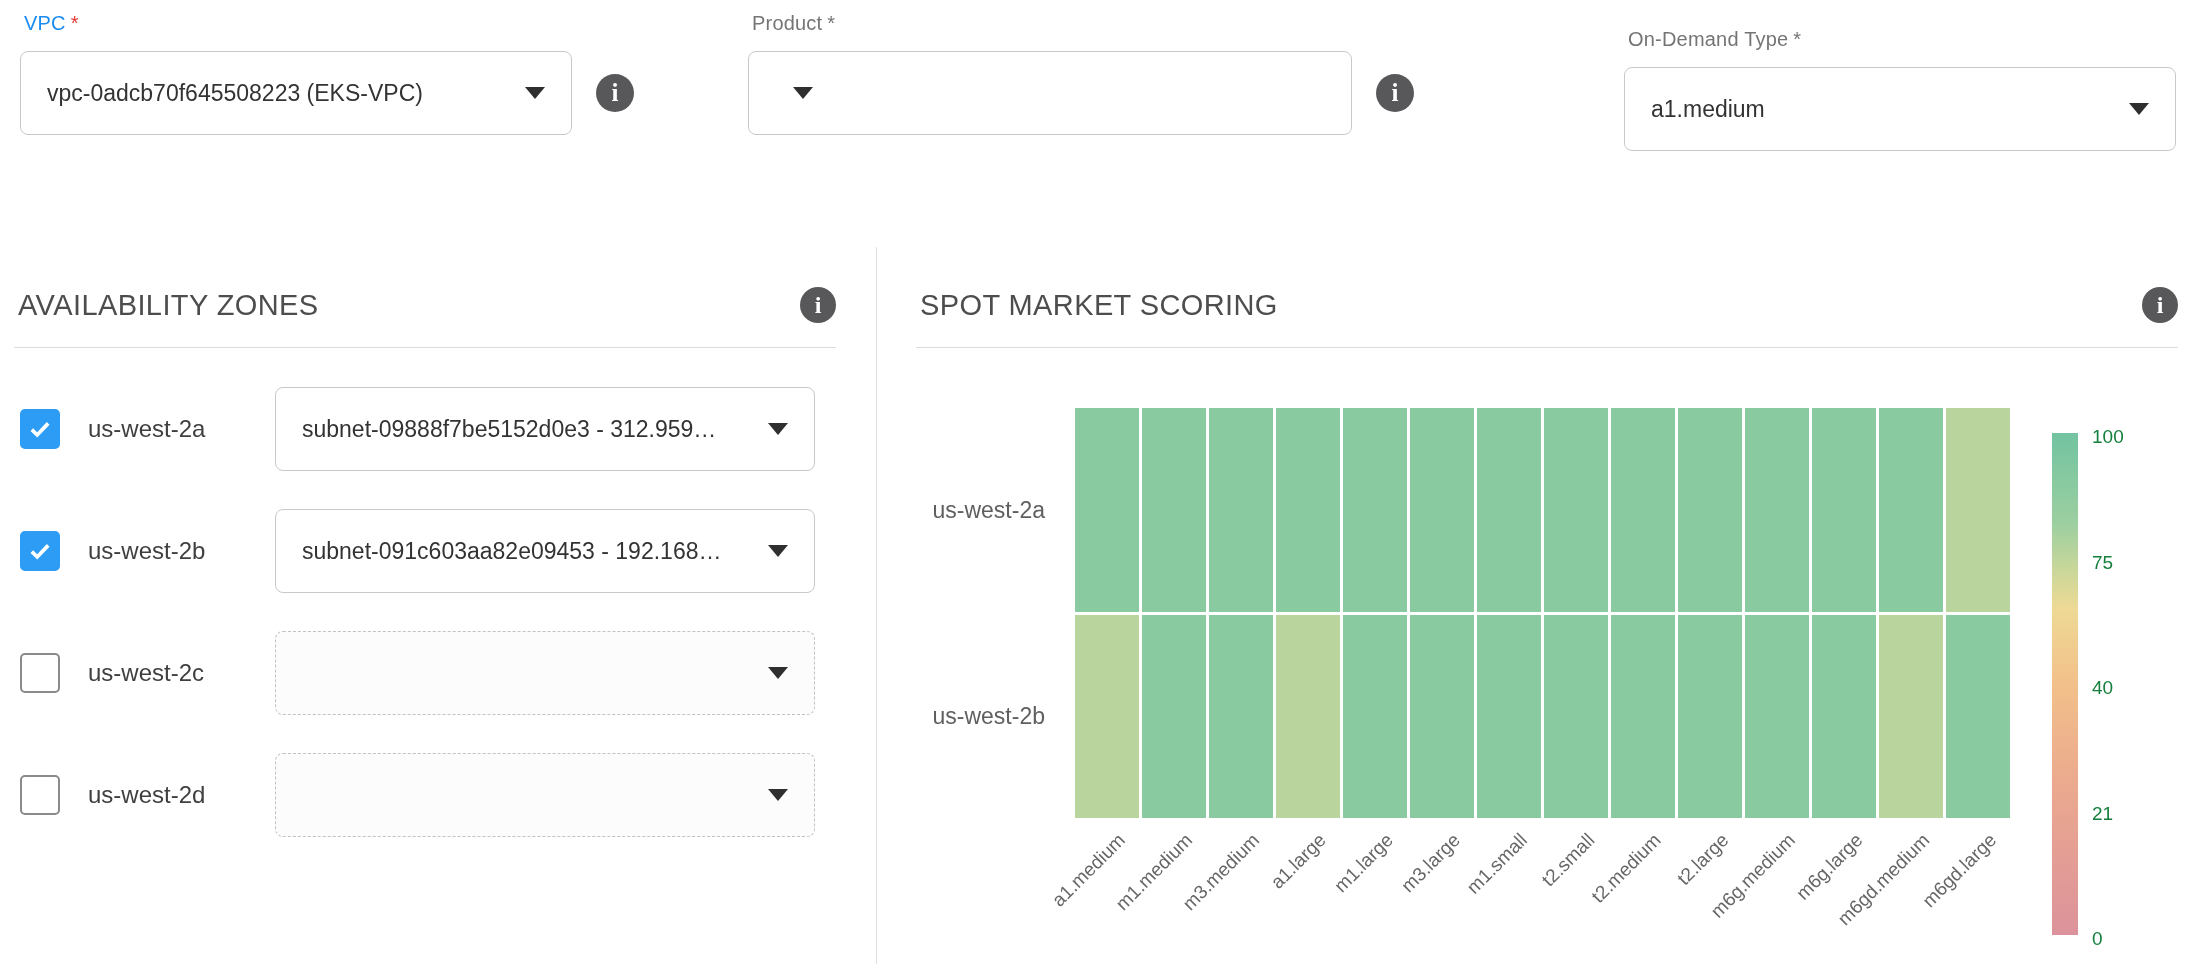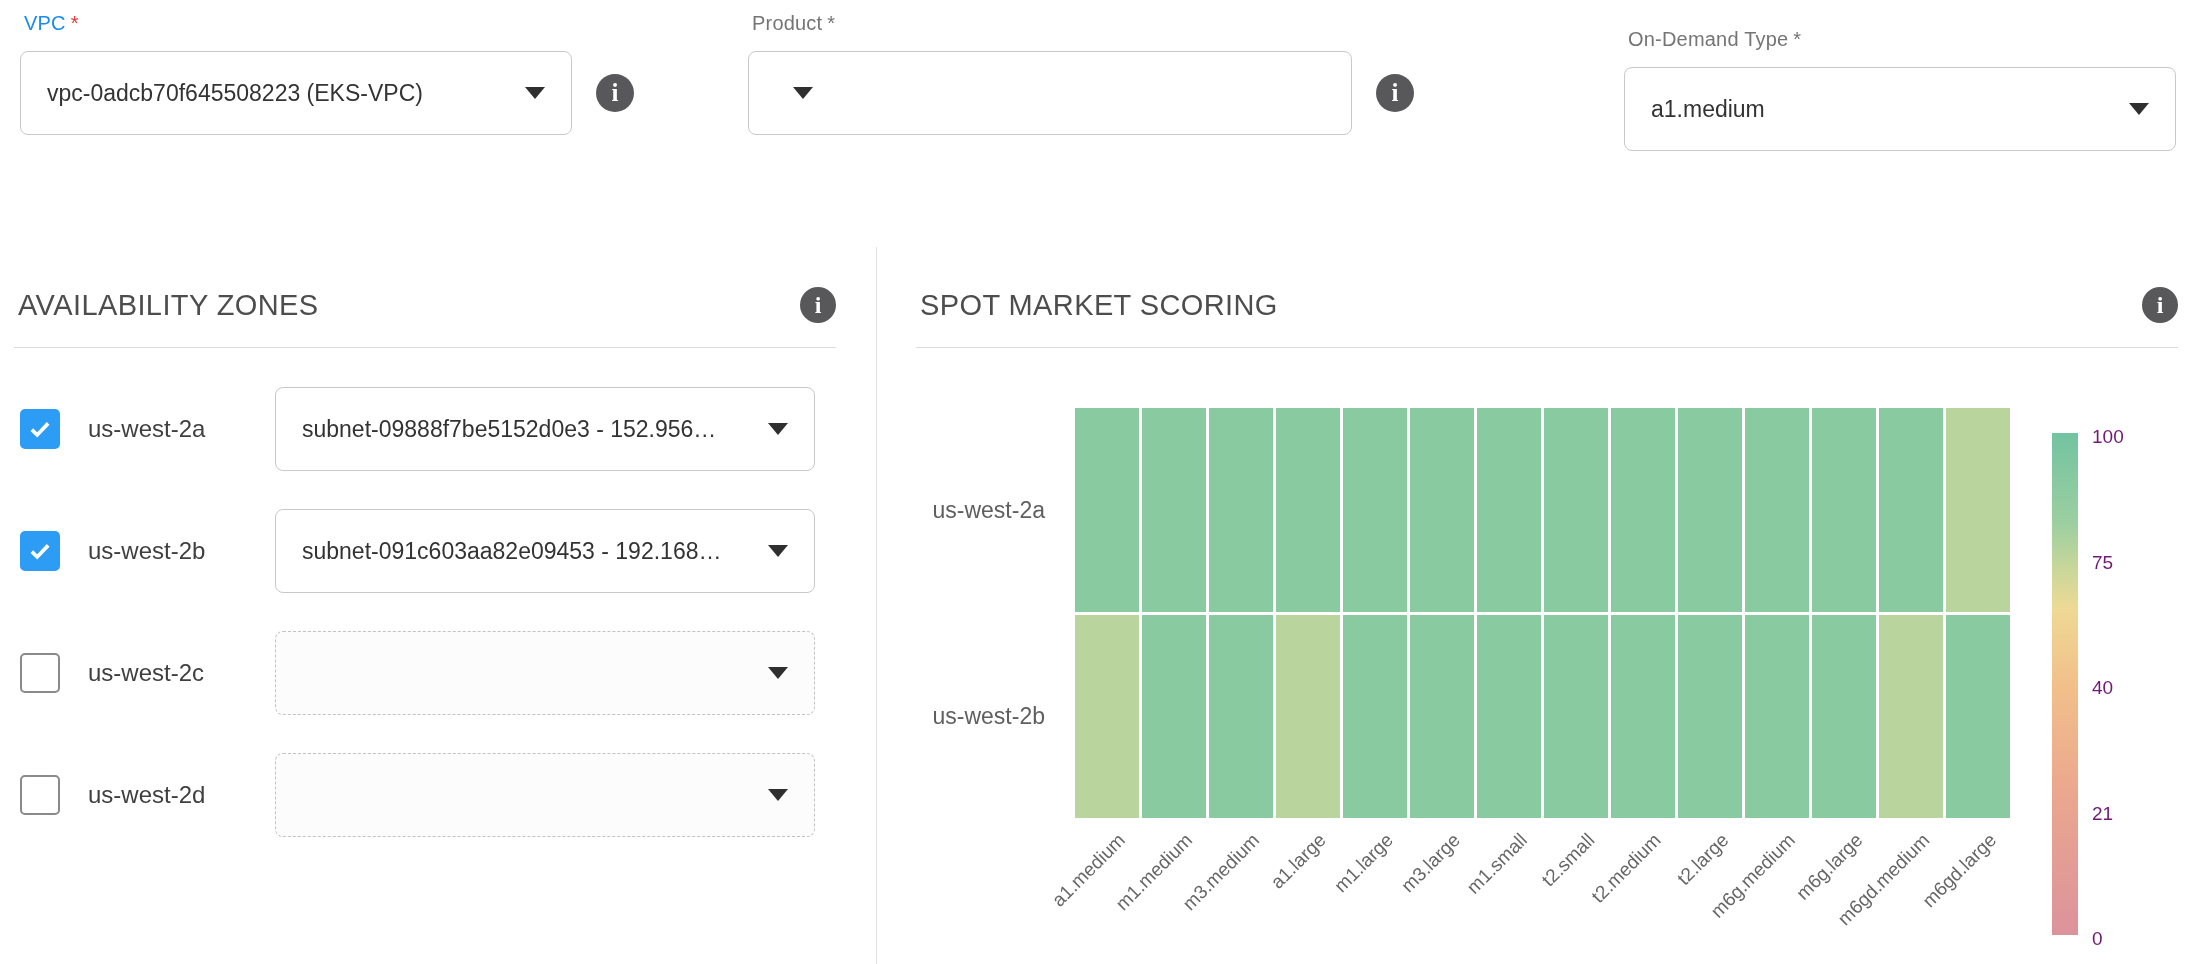--- a/index.html
+++ b/index.html
@@ -77,21 +77,21 @@
 
   .col-labels { position: absolute; left: 1075px; top: 830px; width: 935px; height: 134px; }
   .col-label-anchor { position: absolute; top: 0; width: 0; height: 0; }
   .col-label {
     position: absolute; right: 0; top: 0; white-space: nowrap;
     transform-origin: 100% 0; transform: rotate(-45deg);
     font-size: 19px; color: #666; line-height: 20px;
   }
 
   .legend-bar { position: absolute; left: 2052px; top: 433px; width: 26px; height: 502px; }
-  .legend-tick { position: absolute; left: 2092px; width: 56px; font-size: 19px; color: #701a75; line-height: 22px; }
+  .legend-tick { position: absolute; left: 2092px; width: 56px; font-size: 19px; color: #15803d; line-height: 22px; }
 </style>
 </head>
 <body>
 
 <div class="page">
 
   <div class="field field-vpc">
     <div class="field-label">
       <span>VPC</span><span class="req">*</span>
     </div>
@@ -154,21 +154,21 @@
 
   <div class="az-rows">
       <div class="az-row">
         <span class="checkbox checked">
           <svg viewBox="0 0 24 24">
             <path d="M5 12.5l4.6 4.6L19 7.2" fill="none" stroke="#fff" stroke-width="3.2"></path>
           </svg>
         </span>
         <span class="az-label">us-west-2a</span>
         <span class="select subnet-select ">
-          <span class="select-text">subnet-09888f7be5152d0e3 - 152.956…</span>
+          <span class="select-text">subnet-09888f7be5152d0e3 - 312.959…</span>
           <span class="caret"></span>
         </span>
       </div>
       <div class="az-row">
         <span class="checkbox checked">
           <svg viewBox="0 0 24 24">
             <path d="M5 12.5l4.6 4.6L19 7.2" fill="none" stroke="#fff" stroke-width="3.2"></path>
           </svg>
         </span>
         <span class="az-label">us-west-2b</span>

